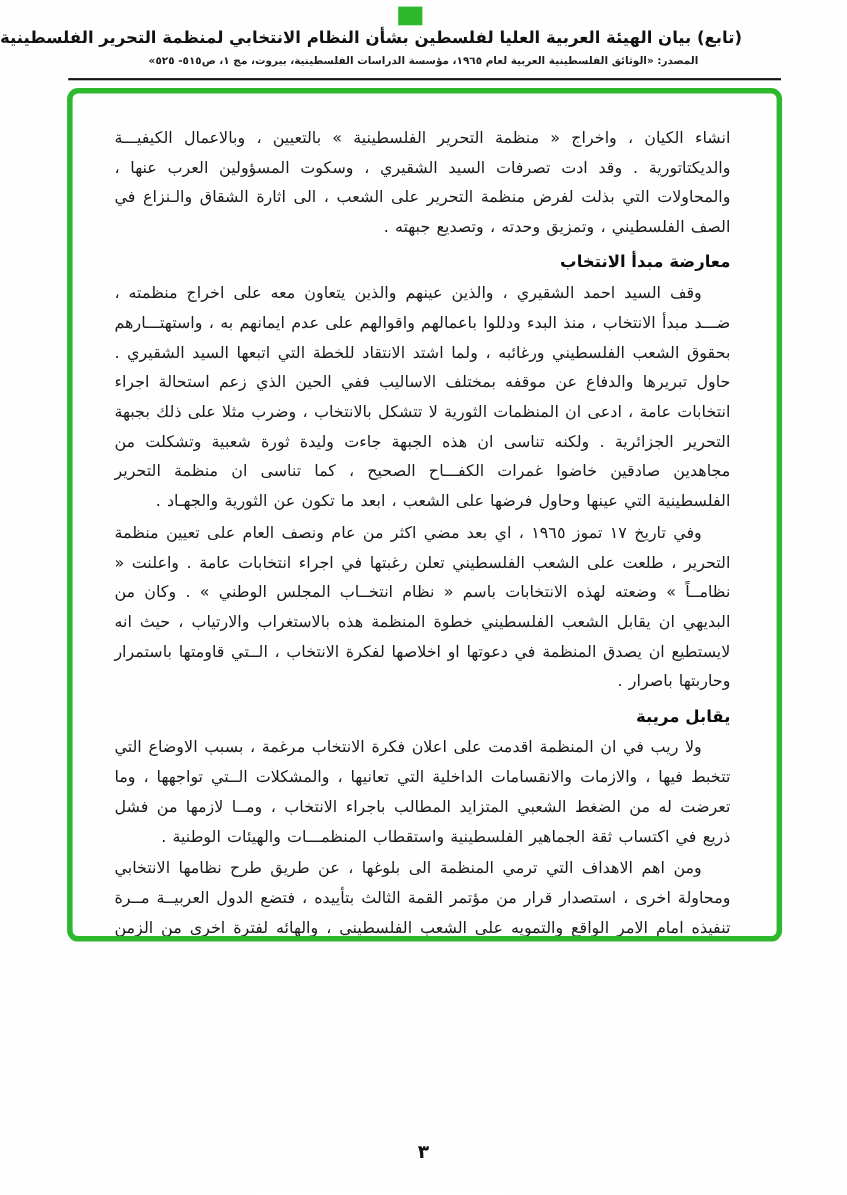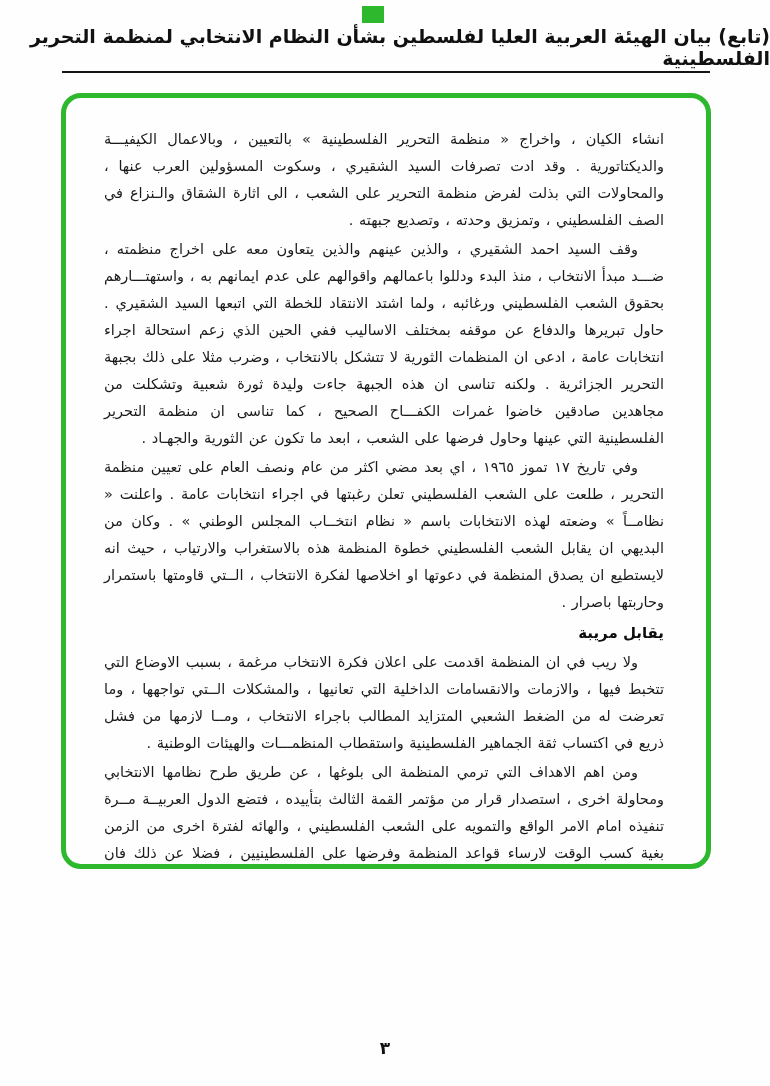--- a/index.html
+++ b/index.html
@@ -23,22 +23,22 @@
     top: 6px;
     width: 22px;
     height: 17px;
     background: #2eb82e;
   }
   .header-title {
     position: absolute;
     top: 25px;
     left: 0;
     width: 100%;
-    text-align: right;
-    font-size: 19px;
+    text-align: left;
+    font-size: 15px;
     font-weight: bold;
     letter-spacing: 0;
     color: #111;
   }
   .header-source {
     position: absolute;
     top: 50px;
     left: 0;
     width: 100%;
     text-align: center;
@@ -49,26 +49,26 @@
   .divider {
     position: absolute;
     top: 71px;
     left: 62px;
     right: 60px;
     height: 2px;
     background: #151515;
   }
   .content-box {
     position: absolute;
-    top: 93px;
+    top: 80px;
     left: 61px;
     width: 650px;
     height: 776px;
     border: 5px solid #2eb82e;
-    border-radius: 20px;
+    border-radius: 10px;
     padding: 28px 42px 18px 38px;
     direction: rtl;
     text-align: justify;
     font-size: 14.5px;
     line-height: 27px;
     overflow: hidden;
     color: #1a1a1a;
   }
   .para {
     text-indent: 26px;
@@ -96,26 +96,28 @@
 </style>
 </head>
 <body>
 
 <div class="page">
 
   <div class="top-marker"></div>
 
   <div class="header-title">(تابع) بيان الهيئة العربية العليا لفلسطين بشأن النظام الانتخابي لمنظمة التحرير الفلسطينية</div>
 
+  <div class="header-source">المصدر: «الوثائق الفلسطينية العربية لعام ١٩٦٥، مؤسسة الدراسات الفلسطينية، بيروت، مج ١، ص٥١٥- ٥٢٥»</div>
 
   <div class="divider"></div>
 
   <div class="content-box">
     <p class="para first">انشاء الكيان ، واخراج « منظمة التحرير الفلسطينية » بالتعيين ، وبالاعمال الكيفيـــة والديكتاتورية . وقد ادت تصرفات السيد الشقيري ، وسكوت المسؤولين العرب عنها ، والمحاولات التي بذلت لفرض منظمة التحرير على الشعب ، الى اثارة الشقاق والـنزاع في الصف الفلسطيني ، وتمزيق وحدته ، وتصديع جبهته .</p>
 
+    <div class="heading">معارضة مبدأ الانتخاب</div>
 
     <p class="para">وقف السيد احمد الشقيري ، والذين عينهم والذين يتعاون معه على اخراج منظمته ، ضـــد مبدأ الانتخاب ، منذ البدء ودللوا باعمالهم واقوالهم على عدم ايمانهم به ، واستهتـــارهم بحقوق الشعب الفلسطيني ورغائبه ، ولما اشتد الانتقاد للخطة التي اتبعها السيد الشقيري . حاول تبريرها والدفاع عن موقفه بمختلف الاساليب ففي الحين الذي زعم استحالة اجراء انتخابات عامة ، ادعى ان المنظمات الثورية لا تتشكل بالانتخاب ، وضرب مثلا على ذلك بجبهة التحرير الجزائرية . ولكنه تناسى ان هذه الجبهة جاءت وليدة ثورة شعبية وتشكلت من مجاهدين صادقين خاضوا غمرات الكفـــاح الصحيح ، كما تناسى ان منظمة التحرير الفلسطينية التي عينها وحاول فرضها على الشعب ، ابعد ما تكون عن الثورية والجهـاد .</p>
 
 
     <p class="para">وفي تاريخ ١٧ تموز ١٩٦٥ ، اي بعد مضي اكثر من عام ونصف العام على تعيين منظمة التحرير ، طلعت على الشعب الفلسطيني تعلن رغبتها في اجراء انتخابات عامة . واعلنت « نظامــاً » وضعته لهذه الانتخابات باسم « نظام انتخــاب المجلس الوطني » . وكان من البديهي ان يقابل الشعب الفلسطيني خطوة المنظمة هذه بالاستغراب والارتياب ، حيث انه لايستطيع ان يصدق المنظمة في دعوتها او اخلاصها لفكرة الانتخاب ، الــتي قاومتها باستمرار وحاربتها باصرار .</p>
 
     <div class="heading">يقابل مريبة</div>
 
     <p class="para">ولا ريب في ان المنظمة اقدمت على اعلان فكرة الانتخاب مرغمة ، بسبب الاوضاع التي تتخبط فيها ، والازمات والانقسامات الداخلية التي تعانيها ، والمشكلات الــتي تواجهها ، وما تعرضت له من الضغط الشعبي المتزايد المطالب باجراء الانتخاب ، ومــا لازمها من فشل ذريع في اكتساب ثقة الجماهير الفلسطينية واستقطاب المنظمـــات والهيئات الوطنية .</p>
 

